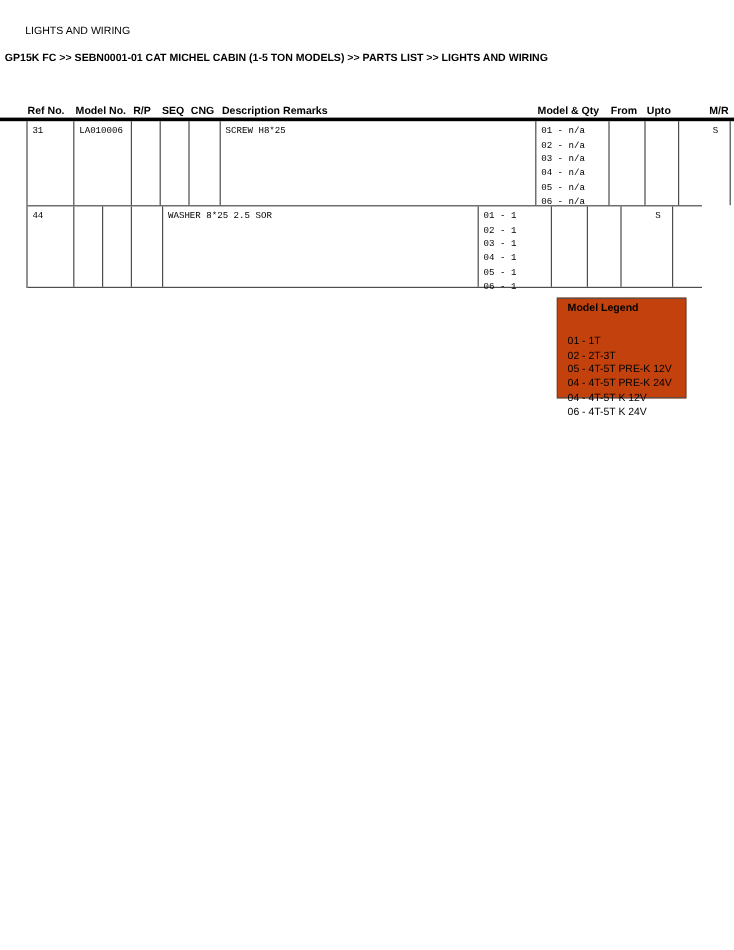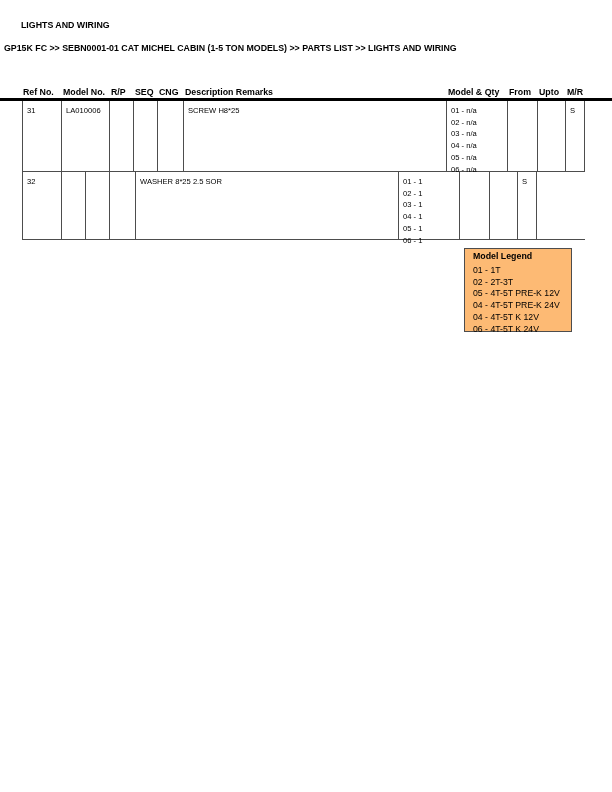--- a/index.html
+++ b/index.html
@@ -7,21 +7,21 @@
     position:relative;
     width:612px; height:792px;
     background:#ffffff;
     font-family:"Liberation Sans", sans-serif;
     color:#000000;
     overflow:hidden;
     margin:0 auto;
   }
   .doc-title {
     position:absolute; left:21px; top:19.5px;
-    font-size:8.8px; font-weight:bold; line-height:10px;
+    font-size:8.8px; font-weight:normal; line-height:10px;
     white-space:nowrap;
   }
   .breadcrumb {
     position:absolute; left:4px; top:42.5px;
     font-size:8.8px; font-weight:bold; line-height:10px;
     white-space:nowrap;
   }
   .header-row {
     position:absolute; left:22px; top:87px; width:563px;
     display:flex;
@@ -29,21 +29,21 @@
     white-space:nowrap;
   }
   .header-row .hc { flex:0 0 auto; box-sizing:border-box; padding-left:1px; }
   .thick-rule {
     position:absolute; left:0; top:98px; width:612px; height:3px;
     background:#000000;
   }
   .parts-table {
     position:absolute; left:22px; top:101px; width:562px;
     border-left:1px solid #4d4d4d;
-    font-size:7.6px; line-height:11.7px;
+    font-size:7.6px; line-height:11.7px;font-family:Liberation Mono, monospace;
   }
   .t-row {
     display:flex;
     border-bottom:1px solid #4d4d4d;
     box-sizing:border-box;
   }
   .t-row.r0 { height:71px; }
   .t-row.r1 { height:68px; }
   .t-cell {
     flex:0 0 auto; box-sizing:border-box;
@@ -55,30 +55,30 @@
   
   .c0 { width:39px; }
   .c1 { width:48px; }
   .c2 { width:24px; }
   .c3 { width:24px; }
   .c4 { width:26px; }
   .c5 { width:263px; }
   .c6 { width:61px; }
   .c7 { width:30px; }
   .c8 { width:28px; }
-  .c9 { width:19px; }
+  .c9 { width:19px;margin-left:24px; }
   .hc.c0 { width:40px; } 
   .legend-box {
     position:absolute; left:464px; top:248px; width:108px; height:84px;
     border:1px solid #4d4d4d; box-sizing:border-box;
     padding:2px 0 0 8px;
-    background:#fdba74;
+    background:#c2410c;
   }
   .legend-title { font-size:8.8px; font-weight:bold; line-height:10px; white-space:nowrap; }
-  .legend-items { margin-top:4px; }
+  .legend-items { margin-top:18px; }
   .legend-item { font-size:8.7px; line-height:11.7px; white-space:nowrap; }
 </style>
 </head>
 <body>
 
 <div class="page">
 
   <div class="doc-title">LIGHTS AND WIRING</div>
 
   <div class="breadcrumb">GP15K FC &gt;&gt; SEBN0001-01 CAT MICHEL CABIN (1-5 TON MODELS) &gt;&gt; PARTS LIST &gt;&gt; LIGHTS AND WIRING</div>
@@ -114,21 +114,21 @@
         <div>04 - n/a</div>
         <div>05 - n/a</div>
         <div>06 - n/a</div>
       </div>
       <div class="t-cell c7"></div>
       <div class="t-cell c8"></div>
       <div class="t-cell c9">S</div>
     </div>
 
     <div class="t-row r1">
-      <div class="t-cell c0">32</div>
+      <div class="t-cell c0">44</div>
       <div class="t-cell c2"></div>
       <div class="t-cell c3"></div>
       <div class="t-cell c4"></div>
       <div class="t-cell c5">WASHER 8*25 2.5 SOR</div>
       <div class="t-cell c6">
         <div>01 - 1</div>
         <div>02 - 1</div>
         <div>03 - 1</div>
         <div>04 - 1</div>
         <div>05 - 1</div>

